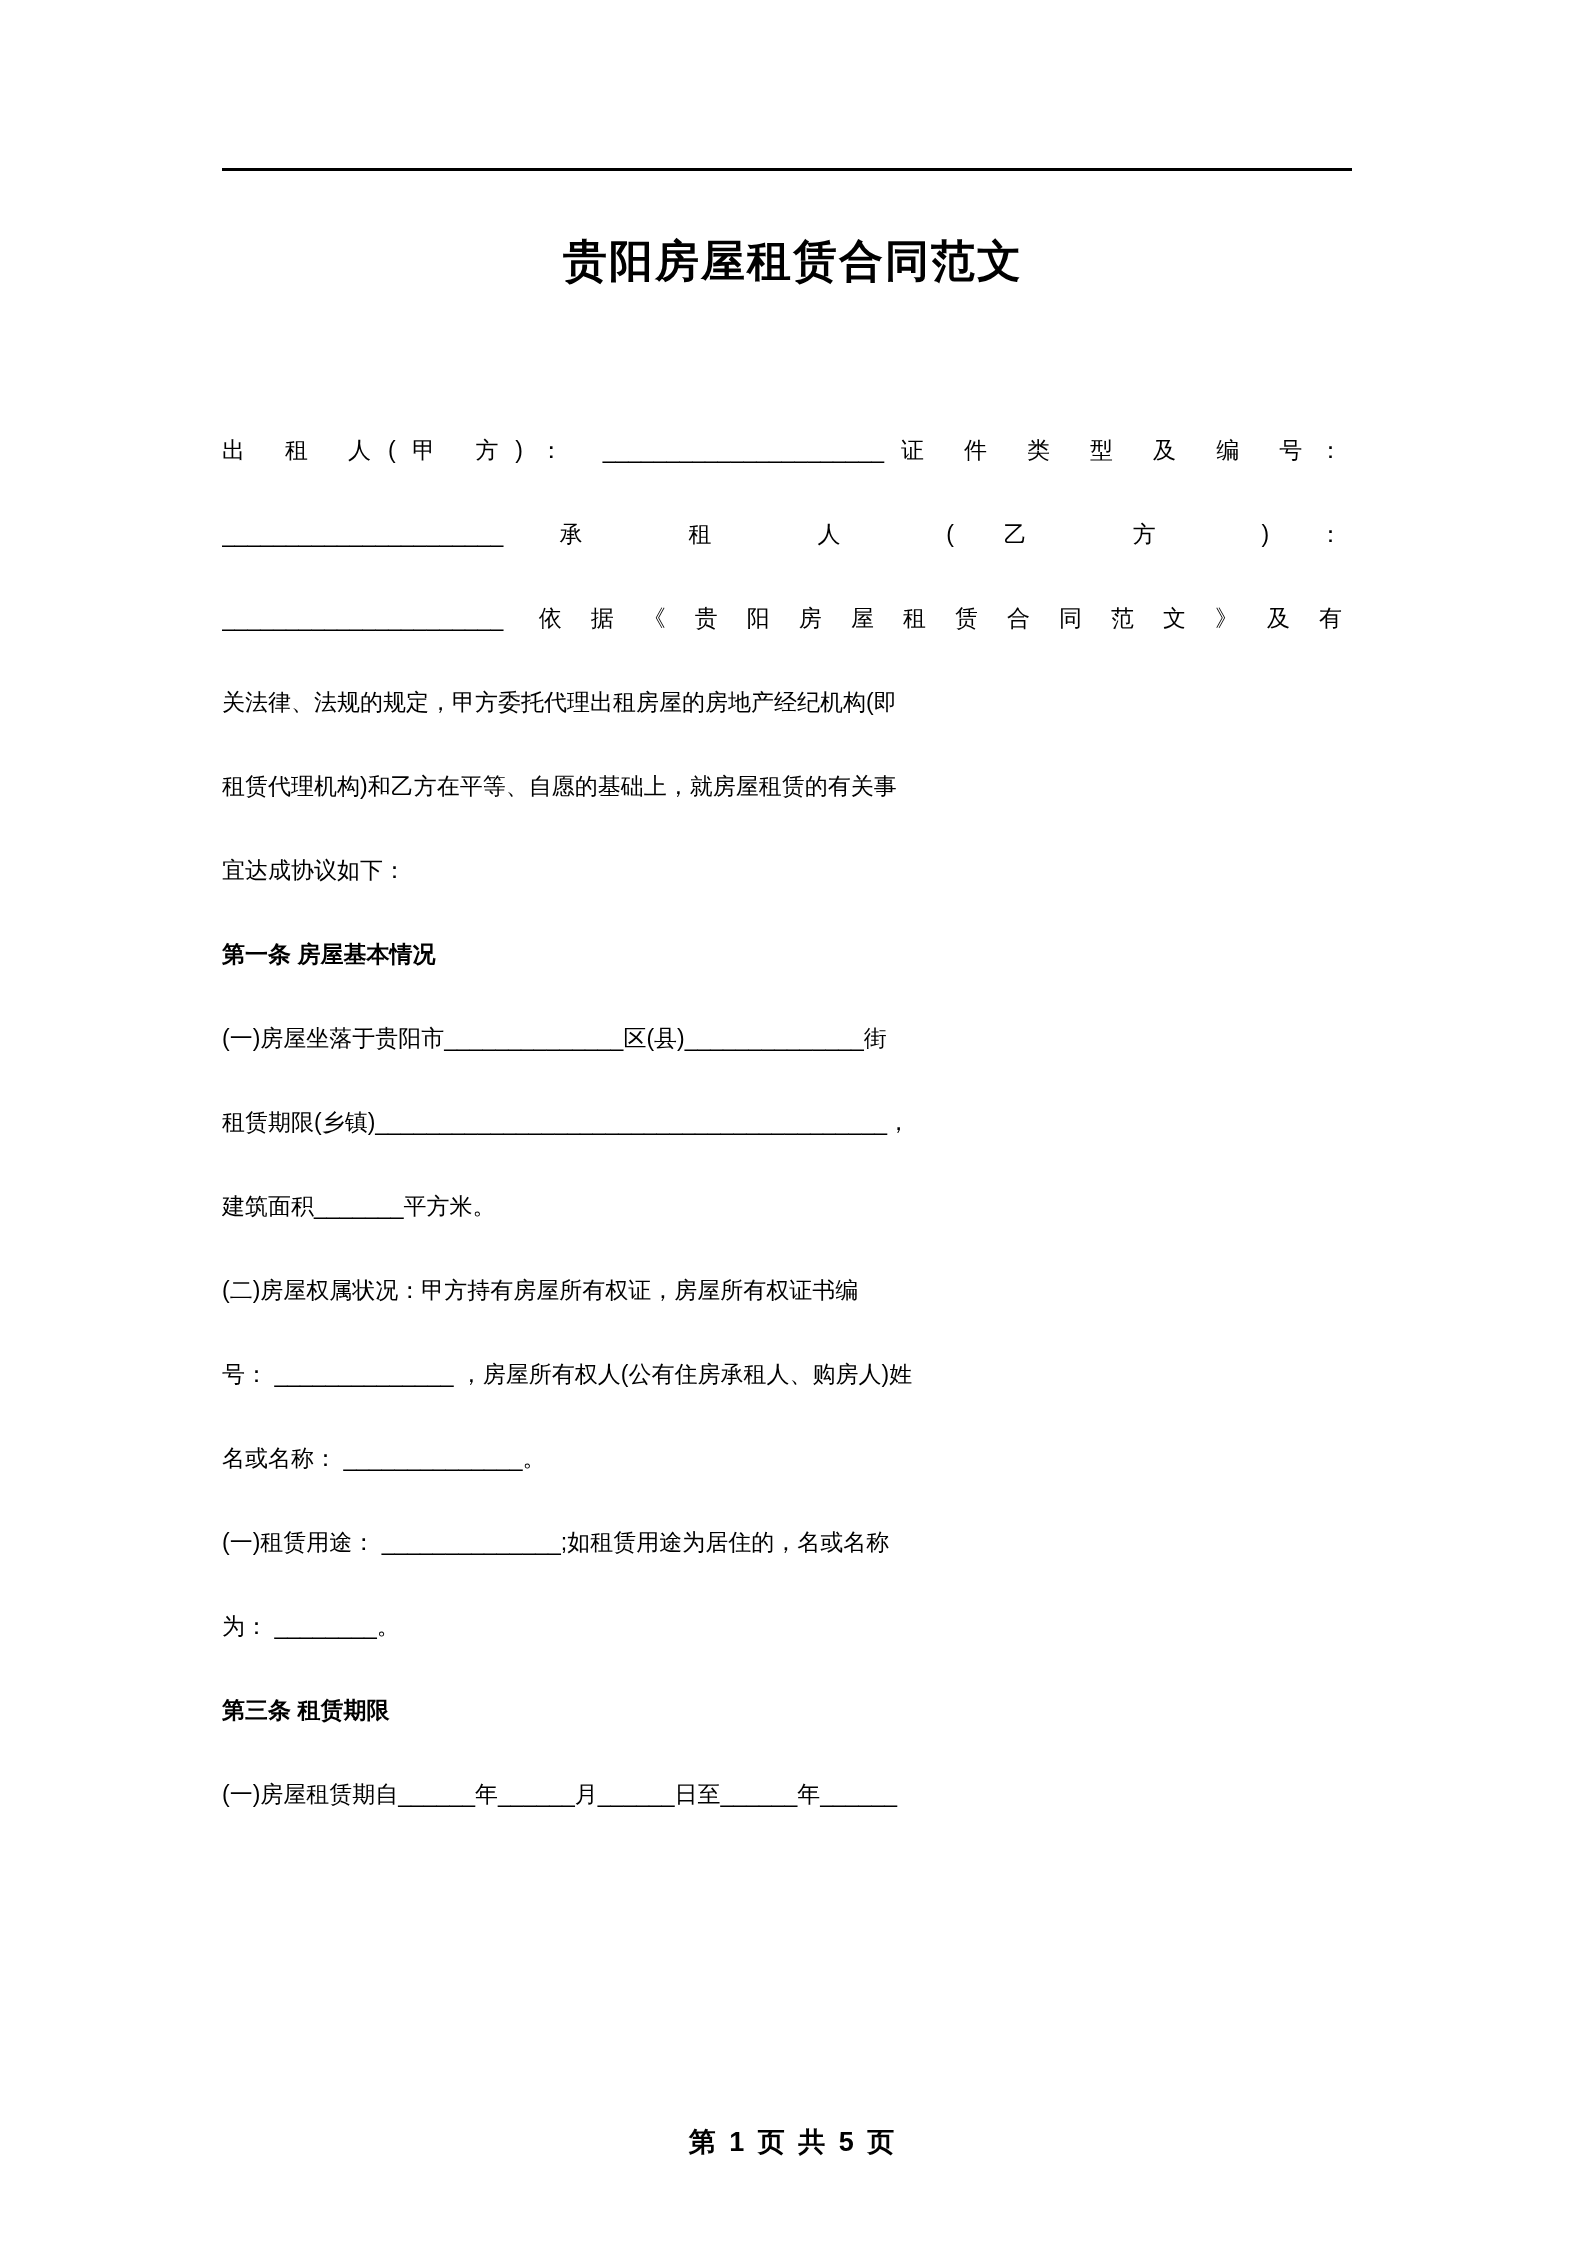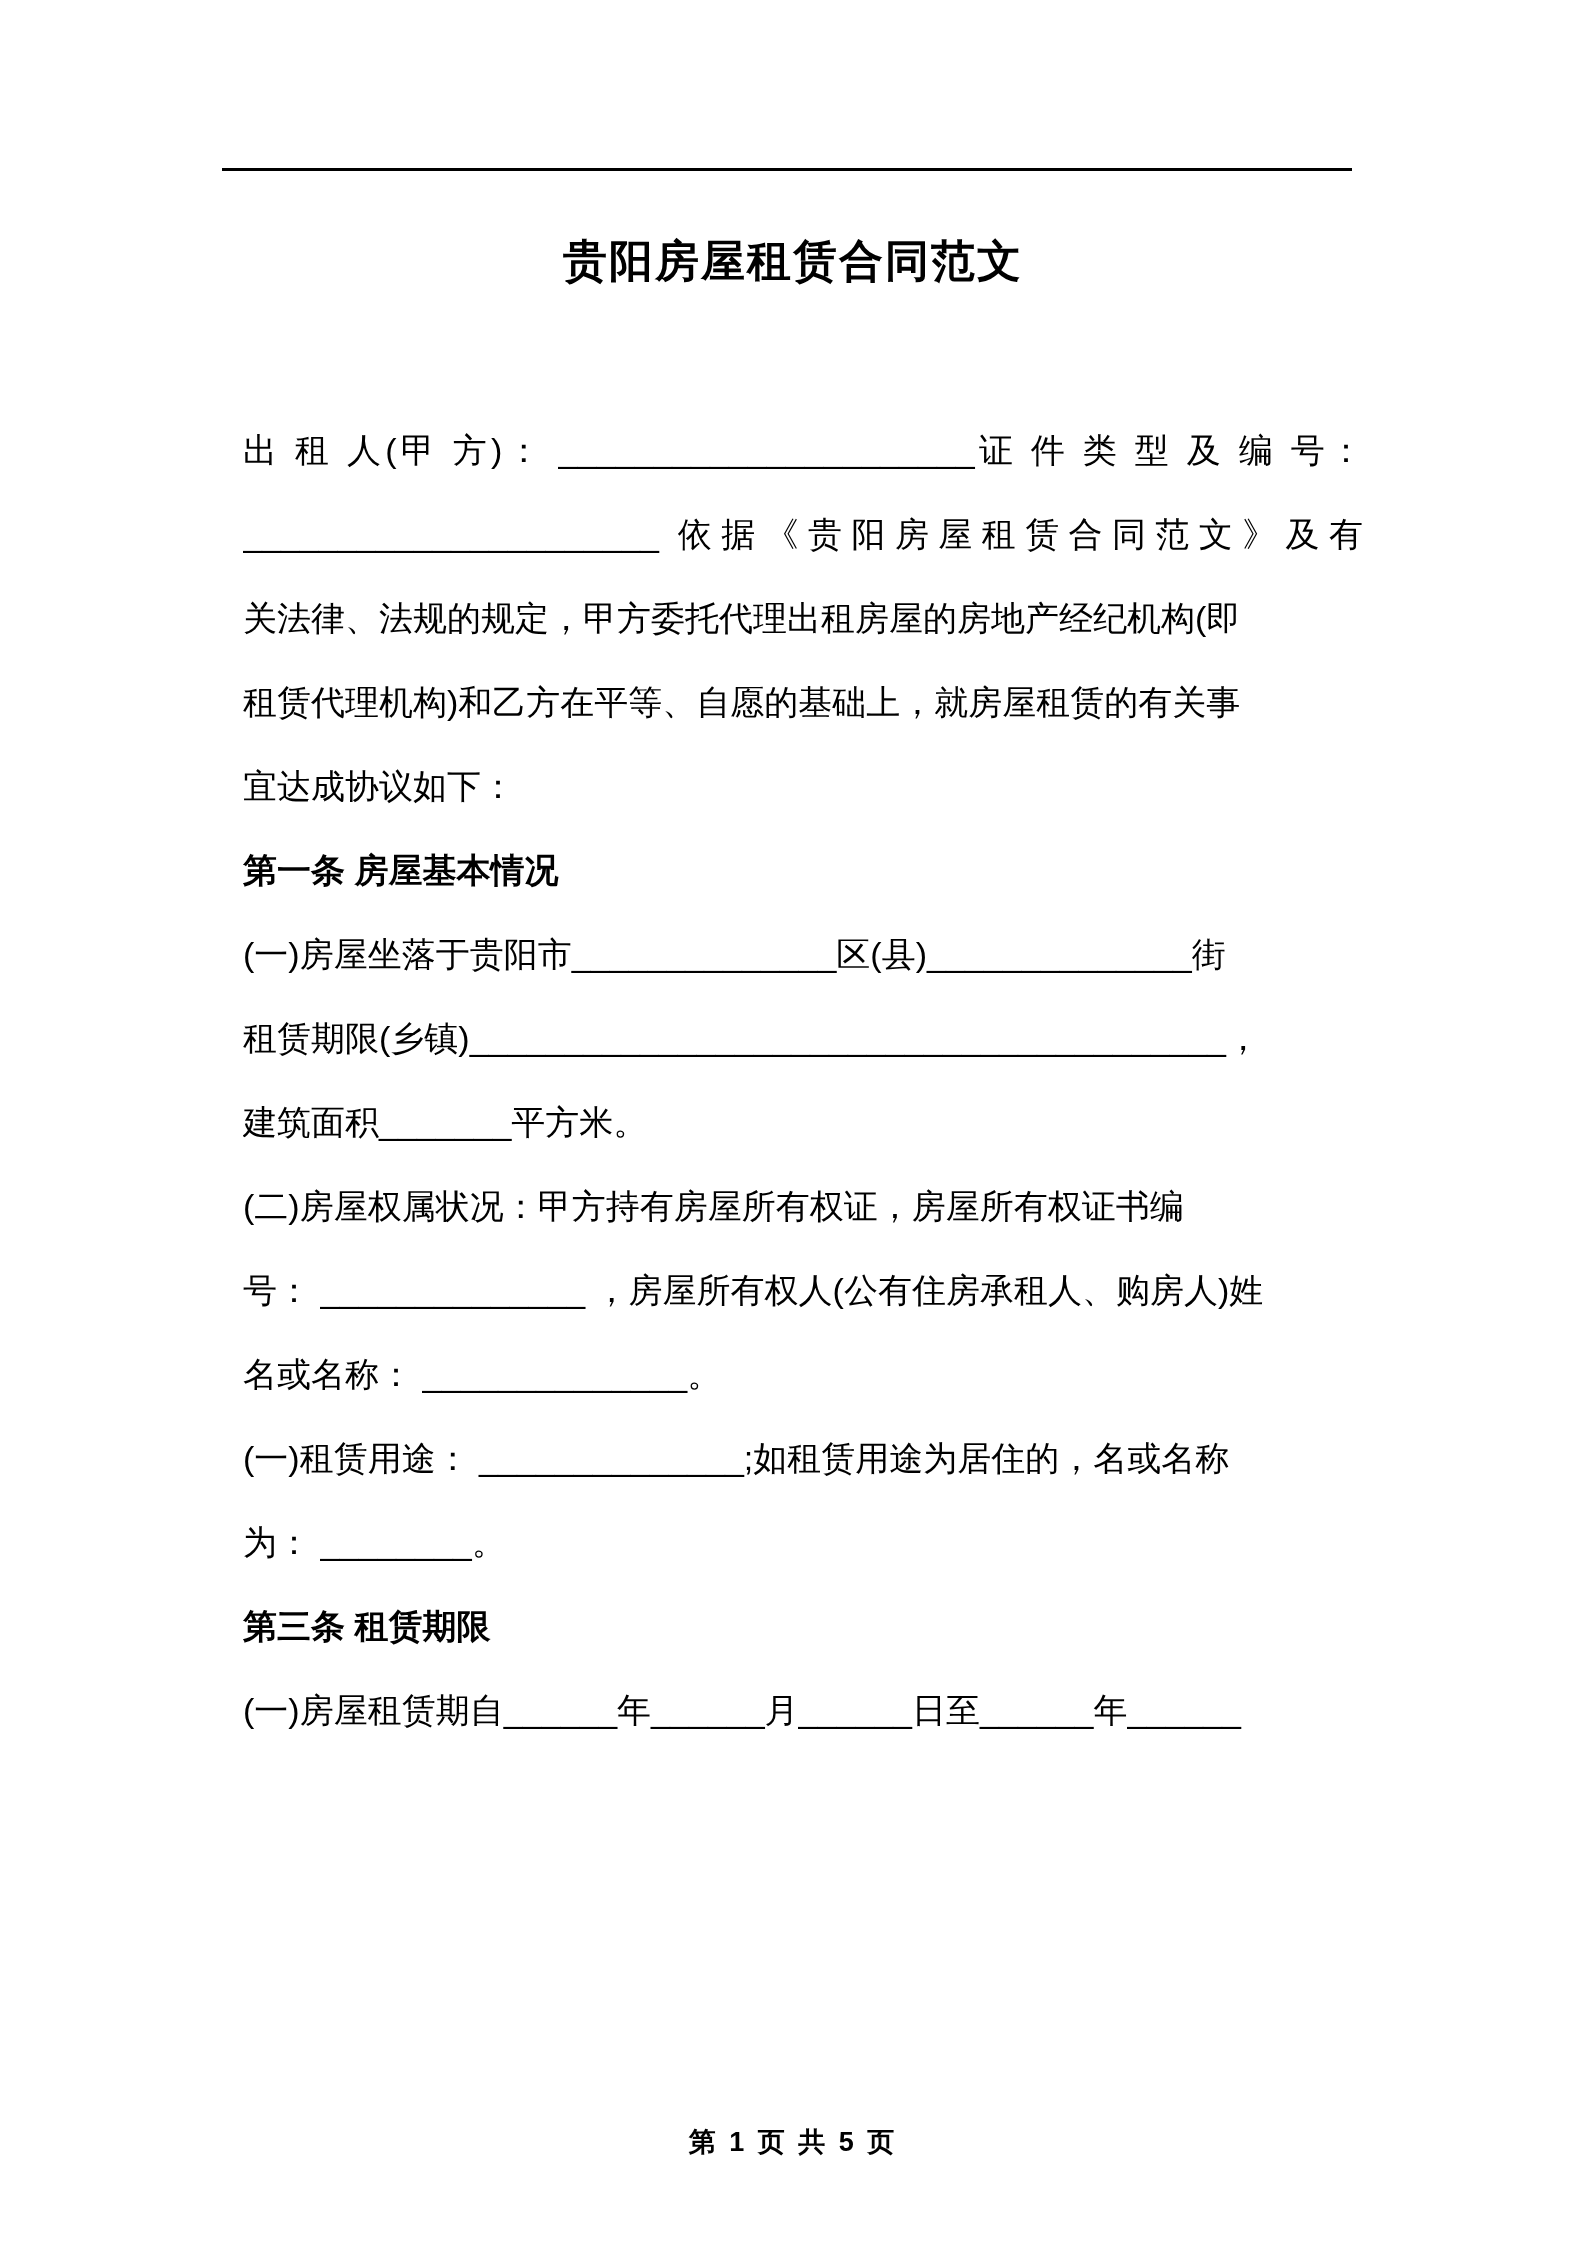--- a/index.html
+++ b/index.html
@@ -31,23 +31,23 @@
     right: 0;
     text-align: center;
     font-size: 44px;
     font-weight: bold;
     letter-spacing: 2px;
   }
 
   .doc-body {
     position: absolute;
     top: 392px;
-    left: 243px;
+    left: 222px;
     width: 1120px;
-    font-size: 34px;
+    font-size: 23px;
     line-height: 84px;
     font-weight: 500;
   }
 
   .line {
     white-space: nowrap;
     overflow: hidden;
   }
 
   .justify-last {
@@ -74,20 +74,21 @@
 <body>
 
 <div class="page">
 
   <div class="top-rule"></div>
 
   <h1 class="doc-title">贵阳房屋租赁合同范文</h1>
 
   <div class="doc-body">
     <p class="line justify-last">出 租 人(甲 方)： ______________________证 件 类 型 及 编 号：</p>
+    <p class="line justify-last">______________________ 承 租 人 (乙 方 )：</p>
     <p class="line justify-last">______________________ 依据《贵阳房屋租赁合同范文》及有</p>
     <p class="line">关法律、法规的规定，甲方委托代理出租房屋的房地产经纪机构(即</p>
     <p class="line">租赁代理机构)和乙方在平等、自愿的基础上，就房屋租赁的有关事</p>
     <p class="line">宜达成协议如下：</p>
     <p class="line heading">第一条 房屋基本情况</p>
     <p class="line">(一)房屋坐落于贵阳市______________区(县)______________街</p>
     <p class="line">租赁期限(乡镇)________________________________________，</p>
     <p class="line">建筑面积_______平方米。</p>
     <p class="line">(二)房屋权属状况：甲方持有房屋所有权证，房屋所有权证书编</p>
     <p class="line">号： ______________ ，房屋所有权人(公有住房承租人、购房人)姓</p>

